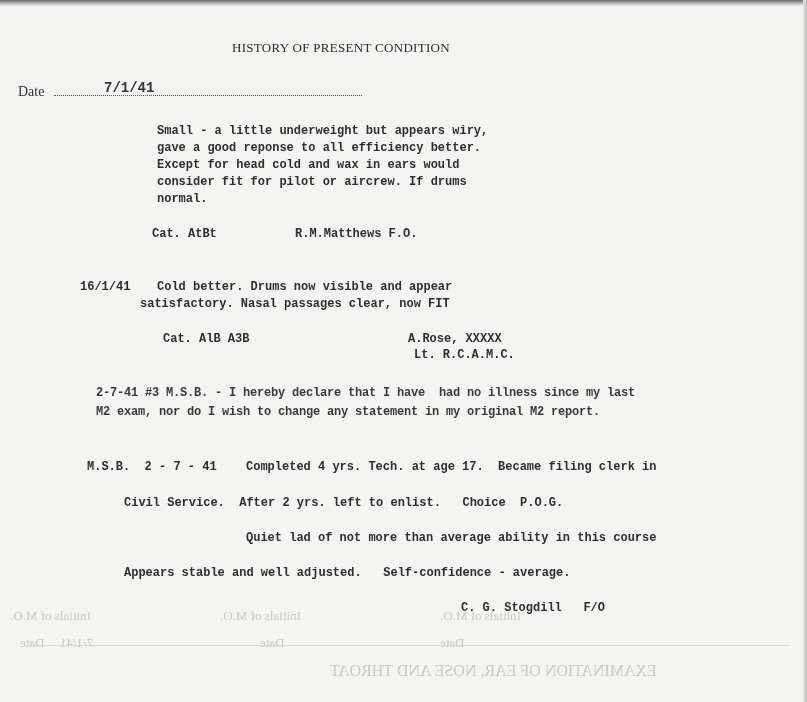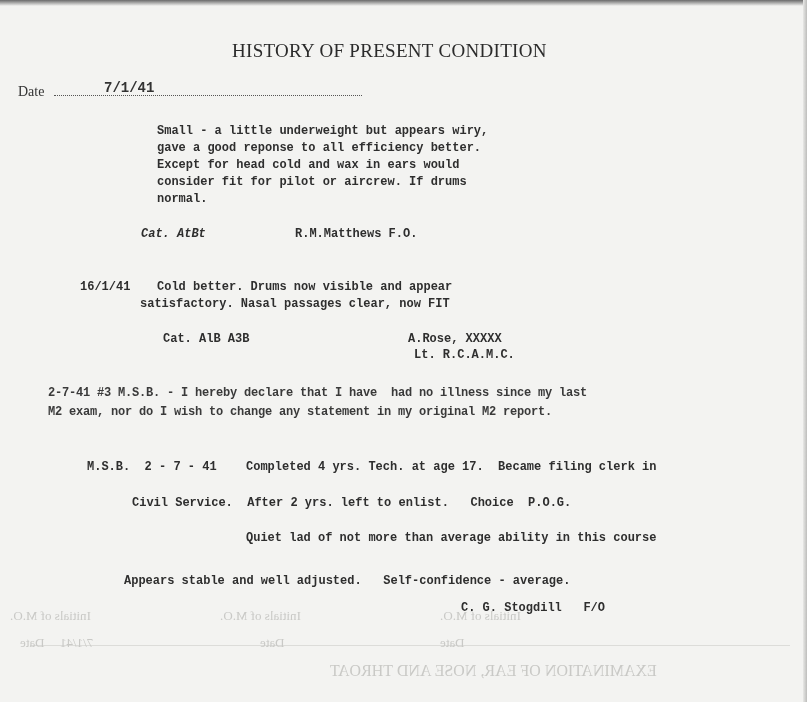--- a/index.html
+++ b/index.html
@@ -20,41 +20,41 @@
   .ghost {
     position: absolute; color: #c9c9c6; font-family: "Liberation Serif", serif;
     font-size: 13px; white-space: nowrap;
   }
   .ghost-mirror { transform: scaleX(-1); }
   .ghost-line {
     position: absolute; height: 1px; background: #dcdcd9;
   }
   .title {
     position: absolute; left: 232px; top: 40px;
-    font-family: "Liberation Serif", serif; font-size: 19px; letter-spacing: 0.3px;
+    font-family: "Liberation Serif", serif; font-size: 13px; letter-spacing: 0.3px;
     color: #2b2b2b;
   }
   .date-row {
     position: absolute; left: 18px; top: 84px;
     font-family: "Liberation Serif", serif; font-size: 14px; color: #333;
   }
   .date-label { }
   .date-dots {
     position: absolute; left: 36px; top: 11px; width: 308px;
     border-bottom: 1px dotted #555;
   }
   .date-value {
     position: absolute; left: 86px; top: -4px;
     font-family: "Liberation Mono", monospace; font-size: 14px; font-weight: bold; color: #333;
   }
   .tw {
     position: absolute; font-family: "Liberation Mono", "DejaVu Sans Mono", monospace;
     font-size: 12px; font-weight: bold; color: #2e2e2e; white-space: pre; line-height: 16.5px;
   }
-  .tw.faded { color: #3a3a3a; letter-spacing: -0.2px; }
+  .tw.faded { color: #3a3a3a; letter-spacing: -0.2px; margin-left: 48px; }
 </style>
 </head>
 <body>
 
 <div class="top-shadow"></div>
 <div class="right-edge"></div>
 
 <div class="ghost-line" style="left:30px; top:645px; width:760px;"></div>
 <div class="ghost ghost-mirror" style="left:330px; top:662px; font-size:16px;">EXAMINATION OF EAR, NOSE AND THROAT</div>
 <div class="ghost ghost-mirror" style="left:10px; top:608px;">Initials of M.O.</div>
@@ -71,31 +71,31 @@
   <span class="date-label">Date</span>
   <div class="date-dots"></div>
   <span class="date-value">7/1/41</span>
 </div>
 
 <div class="tw" style="left:157px; top:123px;">Small - a little underweight but appears wiry,</div>
 <div class="tw" style="left:157px; top:140px;">gave a good reponse to all efficiency better.</div>
 <div class="tw" style="left:157px; top:157px;">Except for head cold and wax in ears would</div>
 <div class="tw" style="left:157px; top:174px;">consider fit for pilot or aircrew. If drums</div>
 <div class="tw" style="left:157px; top:191px;">normal.</div>
-<div class="tw" style="left:141px; top:226px;font-style:italic;">Cat. AtBt</div>
+<div class="tw" style="left:152px; top:226px;">Cat. AtBt</div>
 <div class="tw" style="left:295px; top:226px;text-align:right;">R.M.Matthews F.O.</div>
 
 <div class="tw" style="left:52px; top:279px;margin-left:28px;">16/1/41</div>
 <div class="tw" style="left:157px; top:279px;">Cold better. Drums now visible and appear</div>
 <div class="tw" style="left:140px; top:296px;">satisfactory. Nasal passages clear, now FIT</div>
 <div class="tw" style="left:163px; top:331px;">Cat. AlB A3B</div>
 <div class="tw" style="left:408px; top:331px;">A.Rose, XXXXX</div>
 <div class="tw" style="left:414px; top:347px;">Lt. R.C.A.M.C.</div>
 
 <div class="tw faded" style="left:48px; top:385px;">2-7-41 #3 M.S.B. - I hereby declare that I have  had no illness since my last</div>
 <div class="tw faded" style="left:48px; top:404px;">M2 exam, nor do I wish to change any statement in my original M2 report.</div>
 
 <div class="tw" style="left:46px; top:459px;margin-left:41px;">M.S.B.  2 - 7 - 41</div>
 <div class="tw" style="left:246px; top:459px;">Completed 4 yrs. Tech. at age 17.  Became filing clerk in</div>
-<div class="tw" style="left:124px; top:495px;margin-left:8px;">Civil Service.  After 2 yrs. left to enlist.   Choice  P.O.G.</div>
+<div class="tw" style="left:124px; top:495px;">Civil Service.  After 2 yrs. left to enlist.   Choice  P.O.G.</div>
 <div class="tw" style="left:246px; top:530px;">Quiet lad of not more than average ability in this course</div>
-<div class="tw" style="left:124px; top:565px;margin-top:8px;">Appears stable and well adjusted.   Self-confidence - average.</div>
+<div class="tw" style="left:124px; top:565px;">Appears stable and well adjusted.   Self-confidence - average.</div>
 <div class="tw" style="left:461px; top:600px;">C. G. Stogdill   F/O</div>
 
 </body></html>

